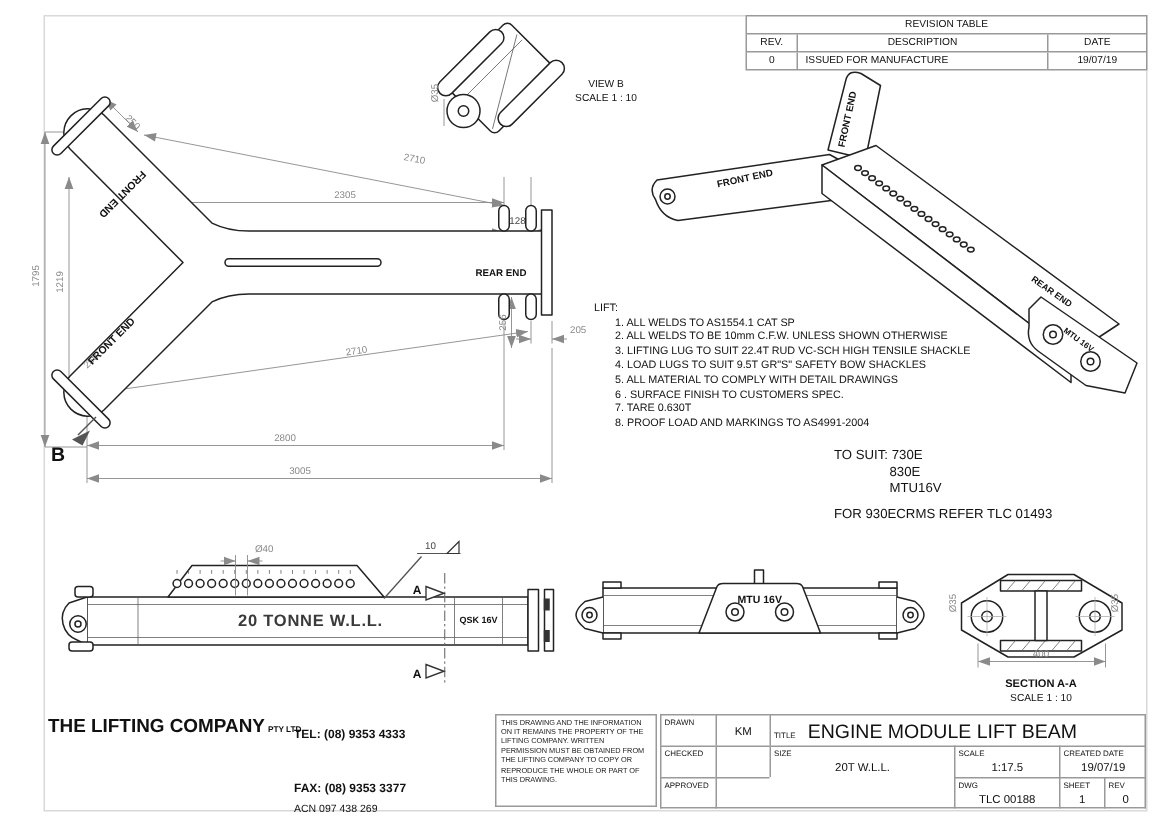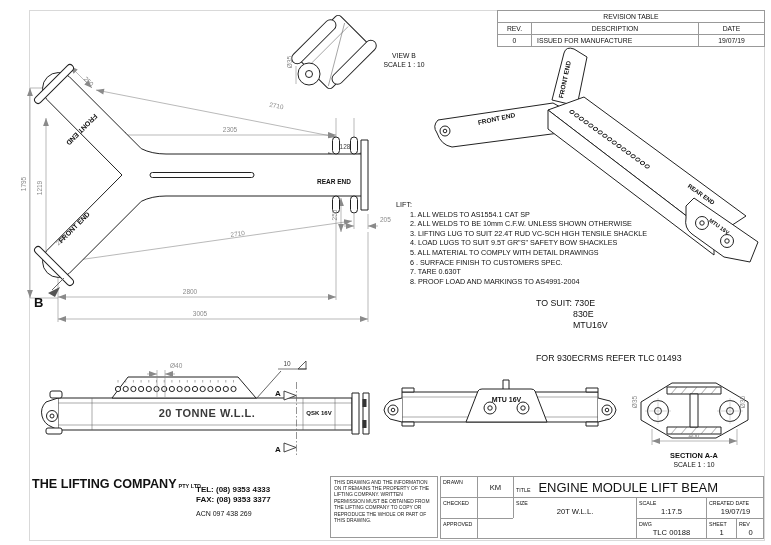--- a/index.html
+++ b/index.html
@@ -26,28 +26,28 @@
   .rt-c.desc{width:166px;border-left:1px solid #999;border-right:1px solid #999}
   .rt-c.desc.left{text-align:left;padding-left:5px;width:161px}
   .rt-c.date{flex:1}
   
   .notes{position:absolute;font-size:7.2px;line-height:9.6px;white-space:nowrap}
   .notes-h{margin-bottom:0}
   .notes .itm{margin-left:14px}
   
   .tosuit{position:absolute;font-size:8.8px;line-height:10.8px;white-space:nowrap}
   .ts-ind{margin-left:37px}
-  .ts-refer{margin-top:23px}
+  .ts-refer{margin-top:7px}
   
   .tlc{position:absolute;width:172px}
   .tlc-big{font-size:36px;line-height:32px;font-weight:bold;letter-spacing:2px;text-align:center}
   .tlc-name{font-size:12.6px;font-weight:bold;white-space:nowrap}
   .pty{font-size:5.5px;margin-left:2px}
   .contact{position:absolute;width:118px;font-size:8px;font-weight:bold;white-space:nowrap}
-  .contact .fax{margin-top:1px}
+  .contact .fax{margin-top:27px}
   .contact .acn{margin-top:6px;font-size:7px;font-weight:normal}
   .discl{position:absolute;border:1px solid #999;font-size:4.9px;line-height:1.32;
          padding:2.5px 3px;color:#222;box-sizing:border-box}
   .tbgrid{position:absolute;border-right:1px solid #999;border-bottom:1px solid #999;box-sizing:border-box}
   .tb-cell{position:absolute;border-left:1px solid #999;border-top:1px solid #999;box-sizing:border-box;overflow:hidden}
   .tb-lab{font-size:5.3px;padding:1.5px 0 0 2px;color:#111}
   .tb-val{font-size:7.6px;text-align:center;margin-top:1px;white-space:nowrap}
   .tb-inline{display:flex;align-items:baseline;padding:3px 0 0 2px}
   .tb-inline .tb-lab{padding:0}
   .tb-inline .big{font-size:13px;margin-left:8px;white-space:nowrap}
@@ -308,21 +308,21 @@
   <div class="itm">1. ALL WELDS TO AS1554.1 CAT SP</div>
   <div class="itm">2. ALL WELDS TO BE 10mm C.F.W. UNLESS SHOWN OTHERWISE</div>
   <div class="itm">3. LIFTING LUG TO SUIT 22.4T RUD VC-SCH HIGH TENSILE SHACKLE</div>
   <div class="itm">4.  LOAD LUGS TO SUIT 9.5T GR"S" SAFETY BOW SHACKLES</div>
   <div class="itm">5. ALL MATERIAL TO COMPLY WITH DETAIL DRAWINGS</div>
   <div class="itm">6 . SURFACE FINISH TO CUSTOMERS SPEC.</div>
   <div class="itm">7. TARE 0.630T</div>
   <div class="itm">8. PROOF LOAD AND MARKINGS TO AS4991-2004</div>
 </div>
 
-<div class="tosuit" style="left:536px;top:298px">
+<div class="tosuit" style="left:556px;top:298px">
   <div>
     <span>TO SUIT:</span>
     <span>730E</span>
   </div>
   <div class="ts-ind">830E</div>
   <div class="ts-ind">MTU16V</div>
   <div class="ts-refer">FOR 930ECRMS REFER TLC 01493</div>
 </div>
 
 <div class="tlc" style="left:32px;top:477px">

